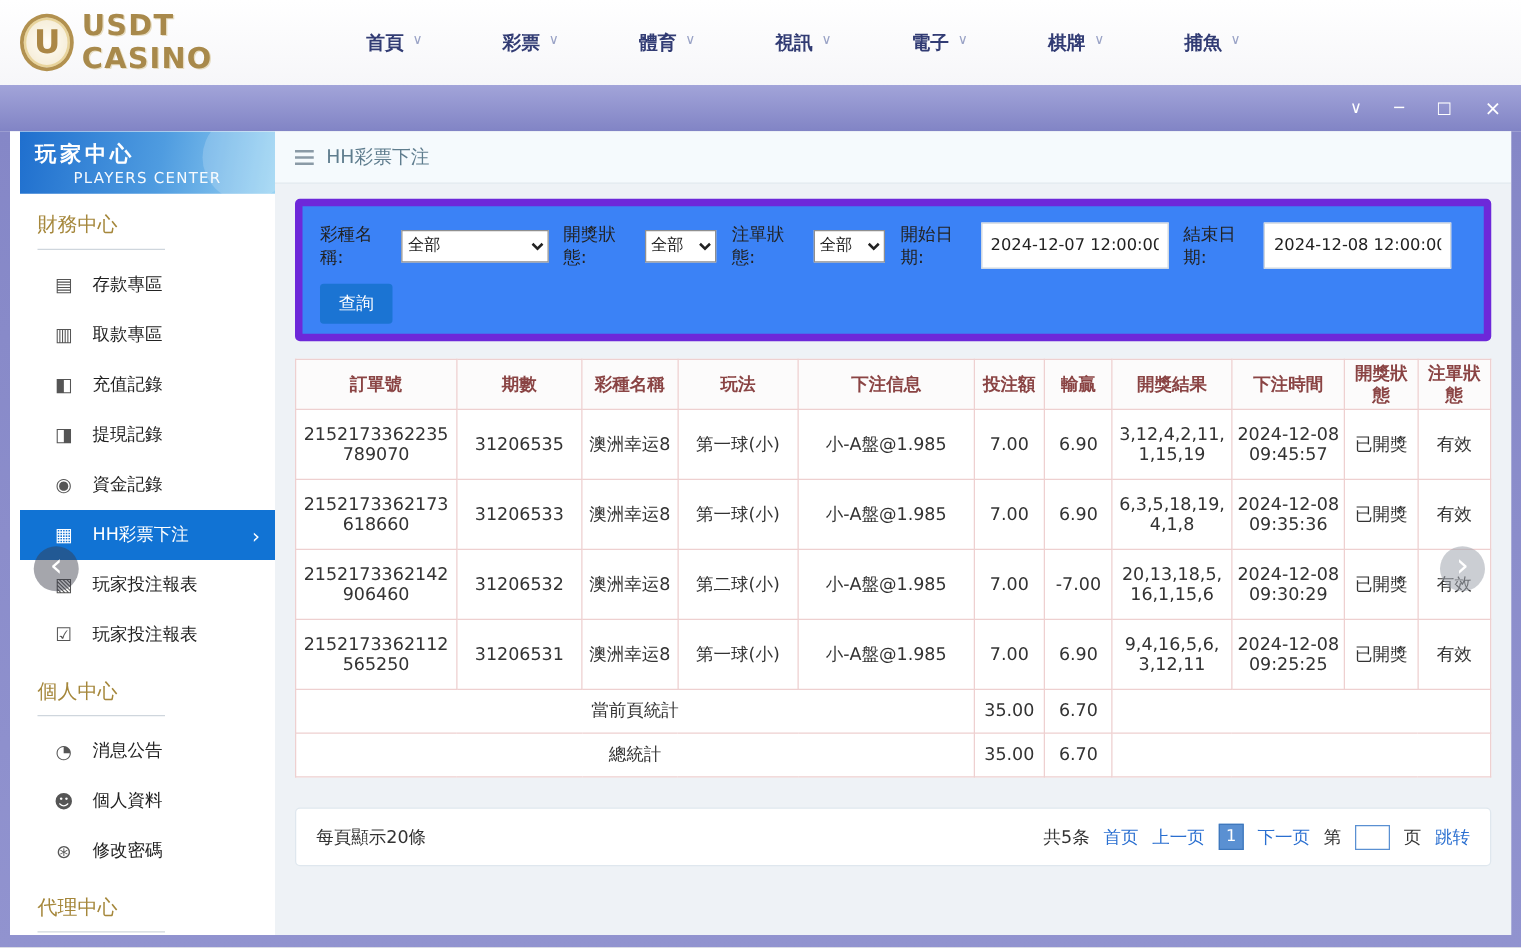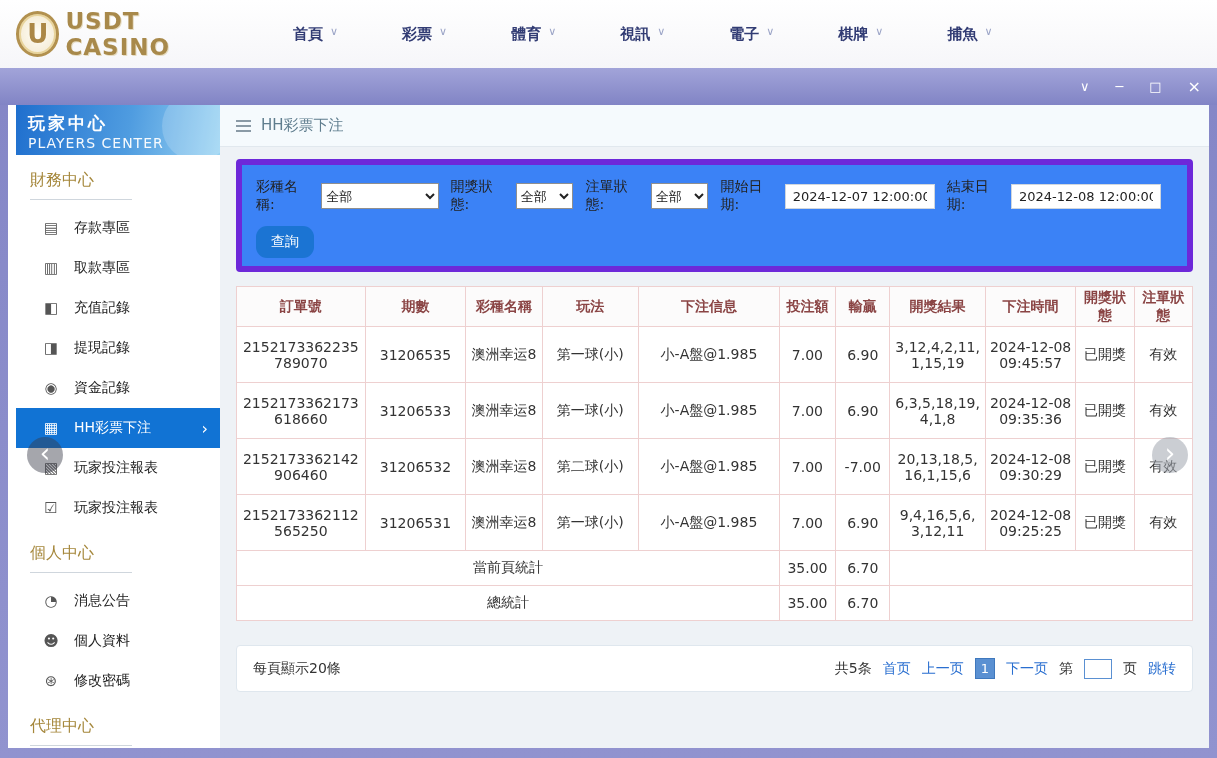--- a/index.html
+++ b/index.html
@@ -24,21 +24,21 @@
   .frame { height:653px; background:linear-gradient(180deg,#8587c7,#9193cf); padding:0 8px 10px; }
   .workspace { display:flex; height:643px; background:#edf1f5; overflow:hidden; }
 
   
   .sidebar { width:212px; background:#fff; flex-shrink:0; overflow:hidden;padding-left:8px; }
   .sb-header { height:50px; background:linear-gradient(100deg,#1f6fce 0%,#4f9ce0 55%,#9ad4f3 100%);
     color:#fff; padding:7px 12px; position:relative; overflow:hidden; }
   .sb-header::after { content:""; position:absolute; right:-12px; top:-14px; width:70px; height:70px;
     border-radius:50%; background:rgba(255,255,255,0.18); }
   .sb-title { font-size:17px; font-weight:bold; letter-spacing:3px; }
-  .sb-sub { font-size:14px; letter-spacing:1px; opacity:.95; }
+  .sb-sub { font-size:12px; letter-spacing:1px; opacity:.95;text-align:center; }
   .sb-section { color:#a5873b; font-size:16px; padding:15px 14px 0; }
   .sb-section::after { content:""; display:block; width:102px; border-bottom:1px solid #cfd6dd; margin-top:8px; }
   .sb-menu { margin-top:8px; }
   .sb-item { height:40px; display:flex; align-items:center; padding:0 12px 0 26px; gap:14px;
     font-size:14px; color:#222; cursor:pointer; position:relative; }
   .sb-item .ico { width:18px; text-align:center; color:#555; font-size:15px; }
   .sb-item.active { background:#1173d4; color:#fff; }
   .sb-item.active .ico { color:#fff; }
   .sb-item .arrow { position:absolute; right:12px; color:#fff; font-size:16px; display:none; }
   .sb-item.active .arrow { display:block; }
@@ -51,23 +51,23 @@
   .burger i { display:block; width:15px; height:2px; background:#8a9aa6; }
   .content { padding:12px 16px 0; }
 
   .filter-panel { background:#3b82f6; border:6px solid #6d28d9; border-radius:4px; padding:13px 14px 8px; }
   .filter-row { display:flex; align-items:center; font-size:14px; color:#222; }
   .fgroup { display:flex; align-items:center; gap:5px; margin-right:12px; }
   select { height:26px; border:1px solid #8f8f8f; background:#fff; font-size:13px; color:#222;
     font-family:"DejaVu Sans","Liberation Sans",sans-serif; }
   select.wide { width:118px; }
   select.narrow { width:58px; }
-  .date-input { width:150px; height:25px; border:1px solid #cfd6dd; padding:0 7px; font-size:13px; color:#222;
+  .date-input { width:150px; height:37px; border:1px solid #cfd6dd; padding:0 7px; font-size:13px; color:#222;
     font-family:"DejaVu Sans","Liberation Sans",sans-serif; }
-  .search-btn { margin-top:12px; background:#1b74d3; color:#fff; border:none; border-radius:11px;
+  .search-btn { margin-top:12px; background:#1b74d3; color:#fff; border:none; border-radius:3px;
     padding:7px 15px; font-size:14px; cursor:pointer; font-family:Liberation Sans, sans-serif; }
 
   .data-table { width:100%; border-collapse:collapse; table-layout:fixed; background:#fff; margin-top:14px; }
   .data-table th, .data-table td { border:1px solid #eed0d0; text-align:center; }
   .data-table th { color:#8a4444; font-weight:bold; font-size:14px; height:40px; background:#fcfbfb; padding:0 1px; }
   .data-table td { font-size:14px; color:#333; padding:8px 4px; word-break:break-all; height:56px; }
   .data-table tr.sum td { height:auto; padding:8px 4px; }
 
   .pagination { margin-top:24px; background:#fff; border:1px solid #dfe7ee; border-radius:4px;
     display:flex; align-items:center; justify-content:space-between; padding:12px 16px; font-size:14px; color:#333; }

